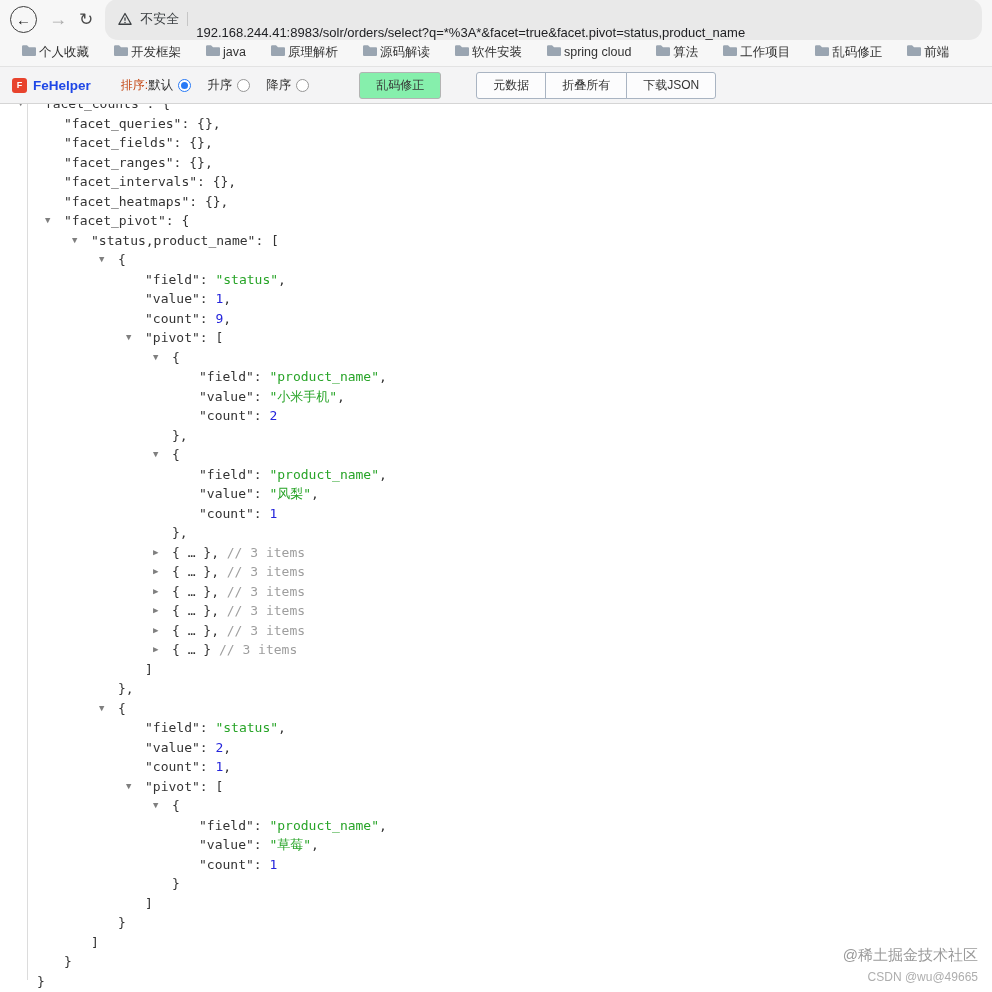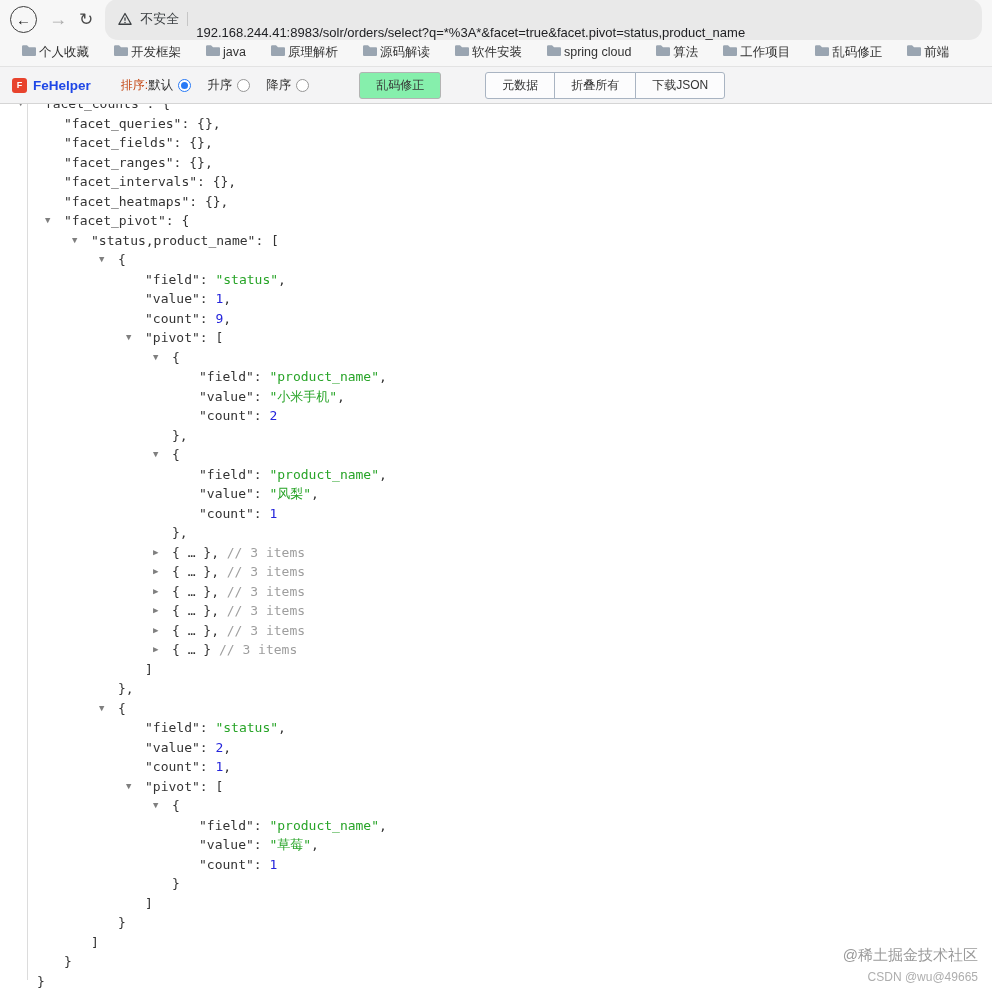--- a/index.html
+++ b/index.html
@@ -42,21 +42,21 @@
            display:inline-block; position:relative; background:#fff; }
   .radio.selected { border-color:#2779f6; }
   .radio.selected::after { content:""; position:absolute; inset:2px; border-radius:50%;
                            background:#2779f6; }
   .btn { border:1px solid #b3b3b3; background:#86efac; border-radius:3px;
          padding:4px 16px; font-size:12px; color:#333; white-space:nowrap; }
   .fix-btn { margin-left:34px; }
   .btn-group { display:flex; margin-left:32px; }
   .btn-group .btn { border-radius:0; margin-left:-1px; border-color:#a9b4c2;
                     background:#fcfcfd; }
-  .btn-group .btn:first-child { border-radius:3px 0 0 3px; margin-left:12px; }
+  .btn-group .btn:first-child { border-radius:3px 0 0 3px; margin-left:3px; }
   .btn-group .btn:last-child { border-radius:0 3px 3px 0; }
 
   
   .content { position:relative; height:888px; background:#fff; overflow:hidden; }
   .guide-line { position:absolute; left:27px; top:0; width:1px; height:876px;
                 background:#dcdcdc; }
   .json-tree { position:relative; }
   .json-row { position:relative; line-height:19.5px; white-space:pre;
               font-family:"DejaVu Sans Mono", monospace; font-size:13px; color:#333; }
   .json-row:first-child { margin-top:-10px; }

